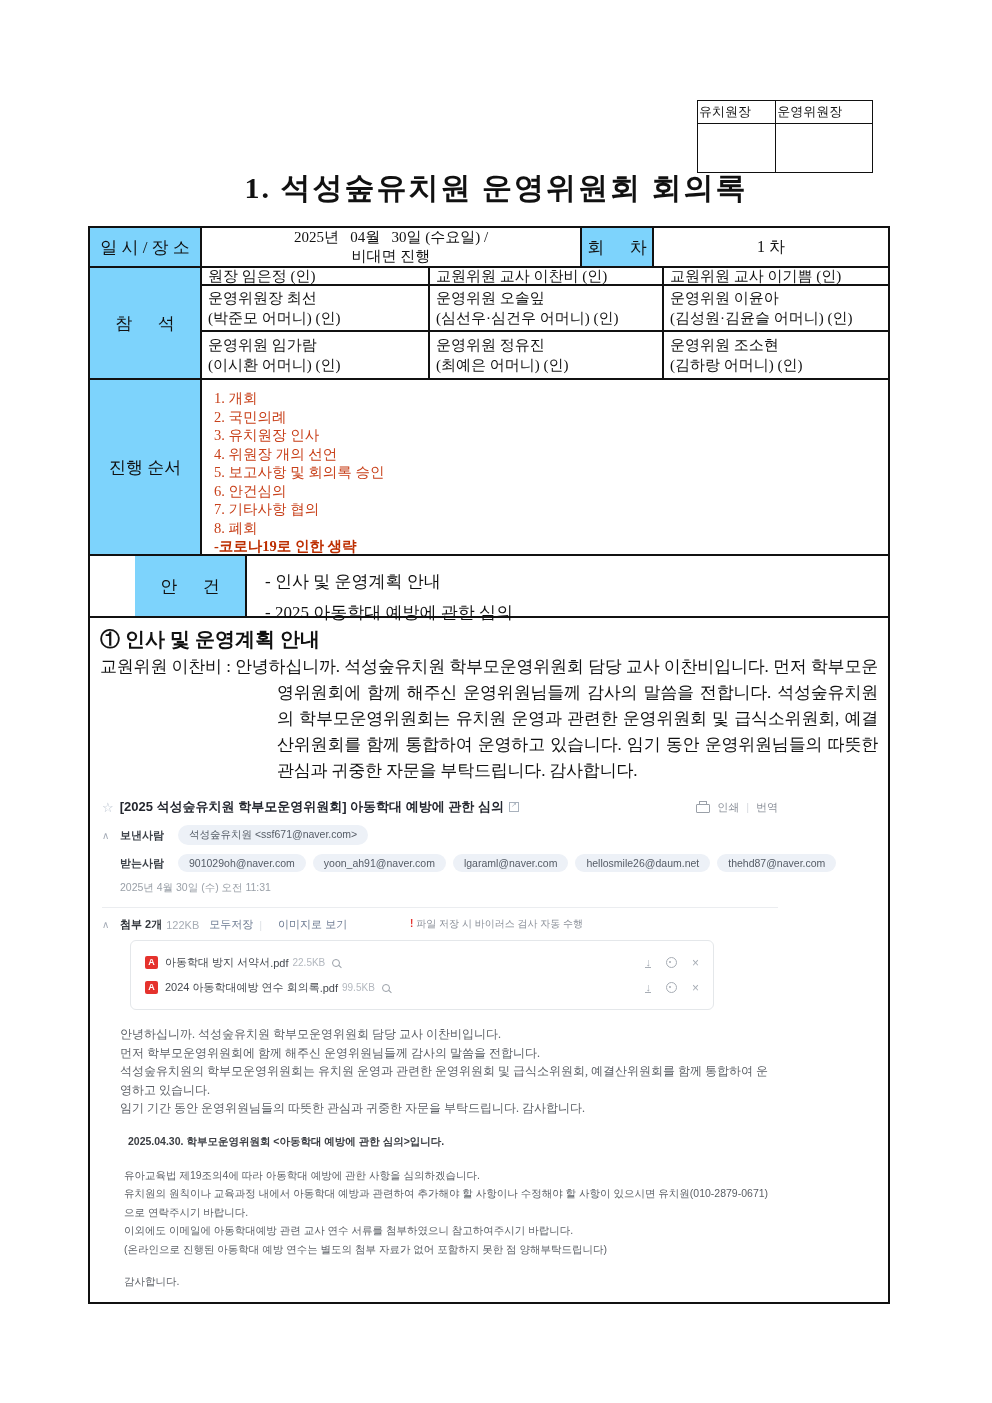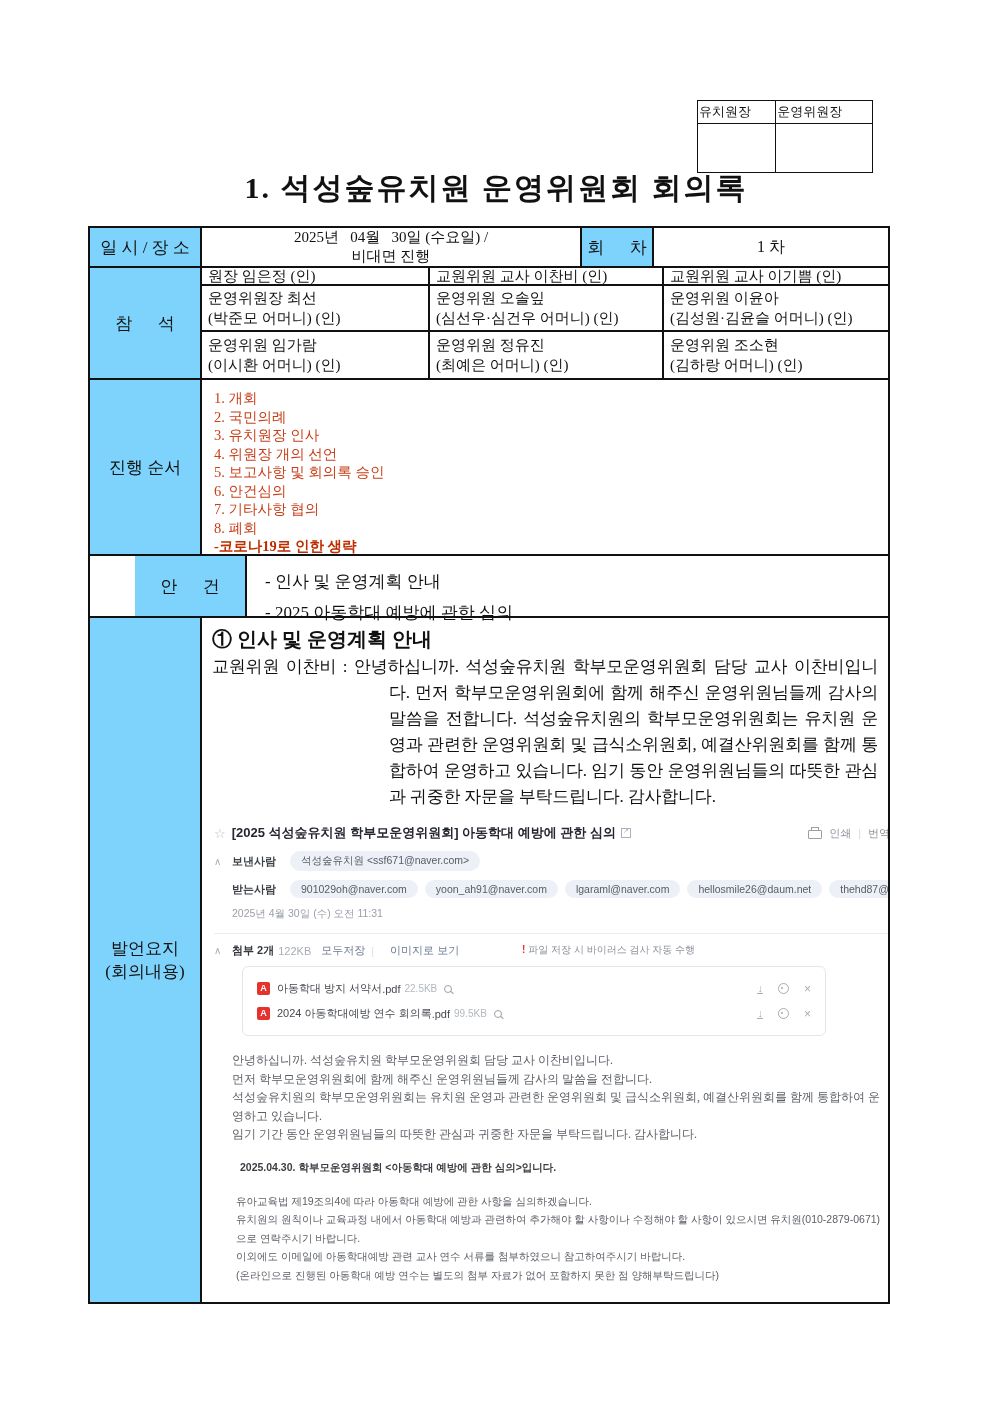--- a/index.html
+++ b/index.html
@@ -172,22 +172,20 @@
 
   <div class="row r-agd">
     <div class="cell lbl w-lbl">안      건</div>
     <div class="cell agd-cell">
       <div class="agd-item">- 인사 및 운영계획 안내</div>
       <div class="agd-item">- 2025 아동학대 예방에 관한 심의</div>
     </div>
   </div>
 
   <div class="row r-sp">
-    <div class="cell lbl w-lbl" style="white-space:pre-line;">발언요지
-(회의내용)</div>
     <div class="cell sp-cell">
 
       <div class="sp-h">① 인사 및 운영계획 안내</div>
       <div class="sp-p">교원위원 이찬비 : 안녕하십니까. 석성숲유치원 학부모운영위원회 담당 교사 이찬비입니다. 먼저 학부모운영위원회에 함께 해주신 운영위원님들께 감사의 말씀을 전합니다. 석성숲유치원의 학부모운영위원회는 유치원 운영과 관련한 운영위원회 및 급식소위원회, 예결산위원회를 함께 통합하여 운영하고 있습니다. 임기 동안 운영위원님들의 따뜻한 관심과 귀중한 자문을 부탁드립니다. 감사합니다.</div>
 
       <div class="mail">
         <div class="m-subj-row">
           <span class="star">☆</span>
           <span class="m-subj">[2025 석성숲유치원 학부모운영위원회] 아동학대 예방에 관한 심의</span>
           <span class="link-icon"></span>

